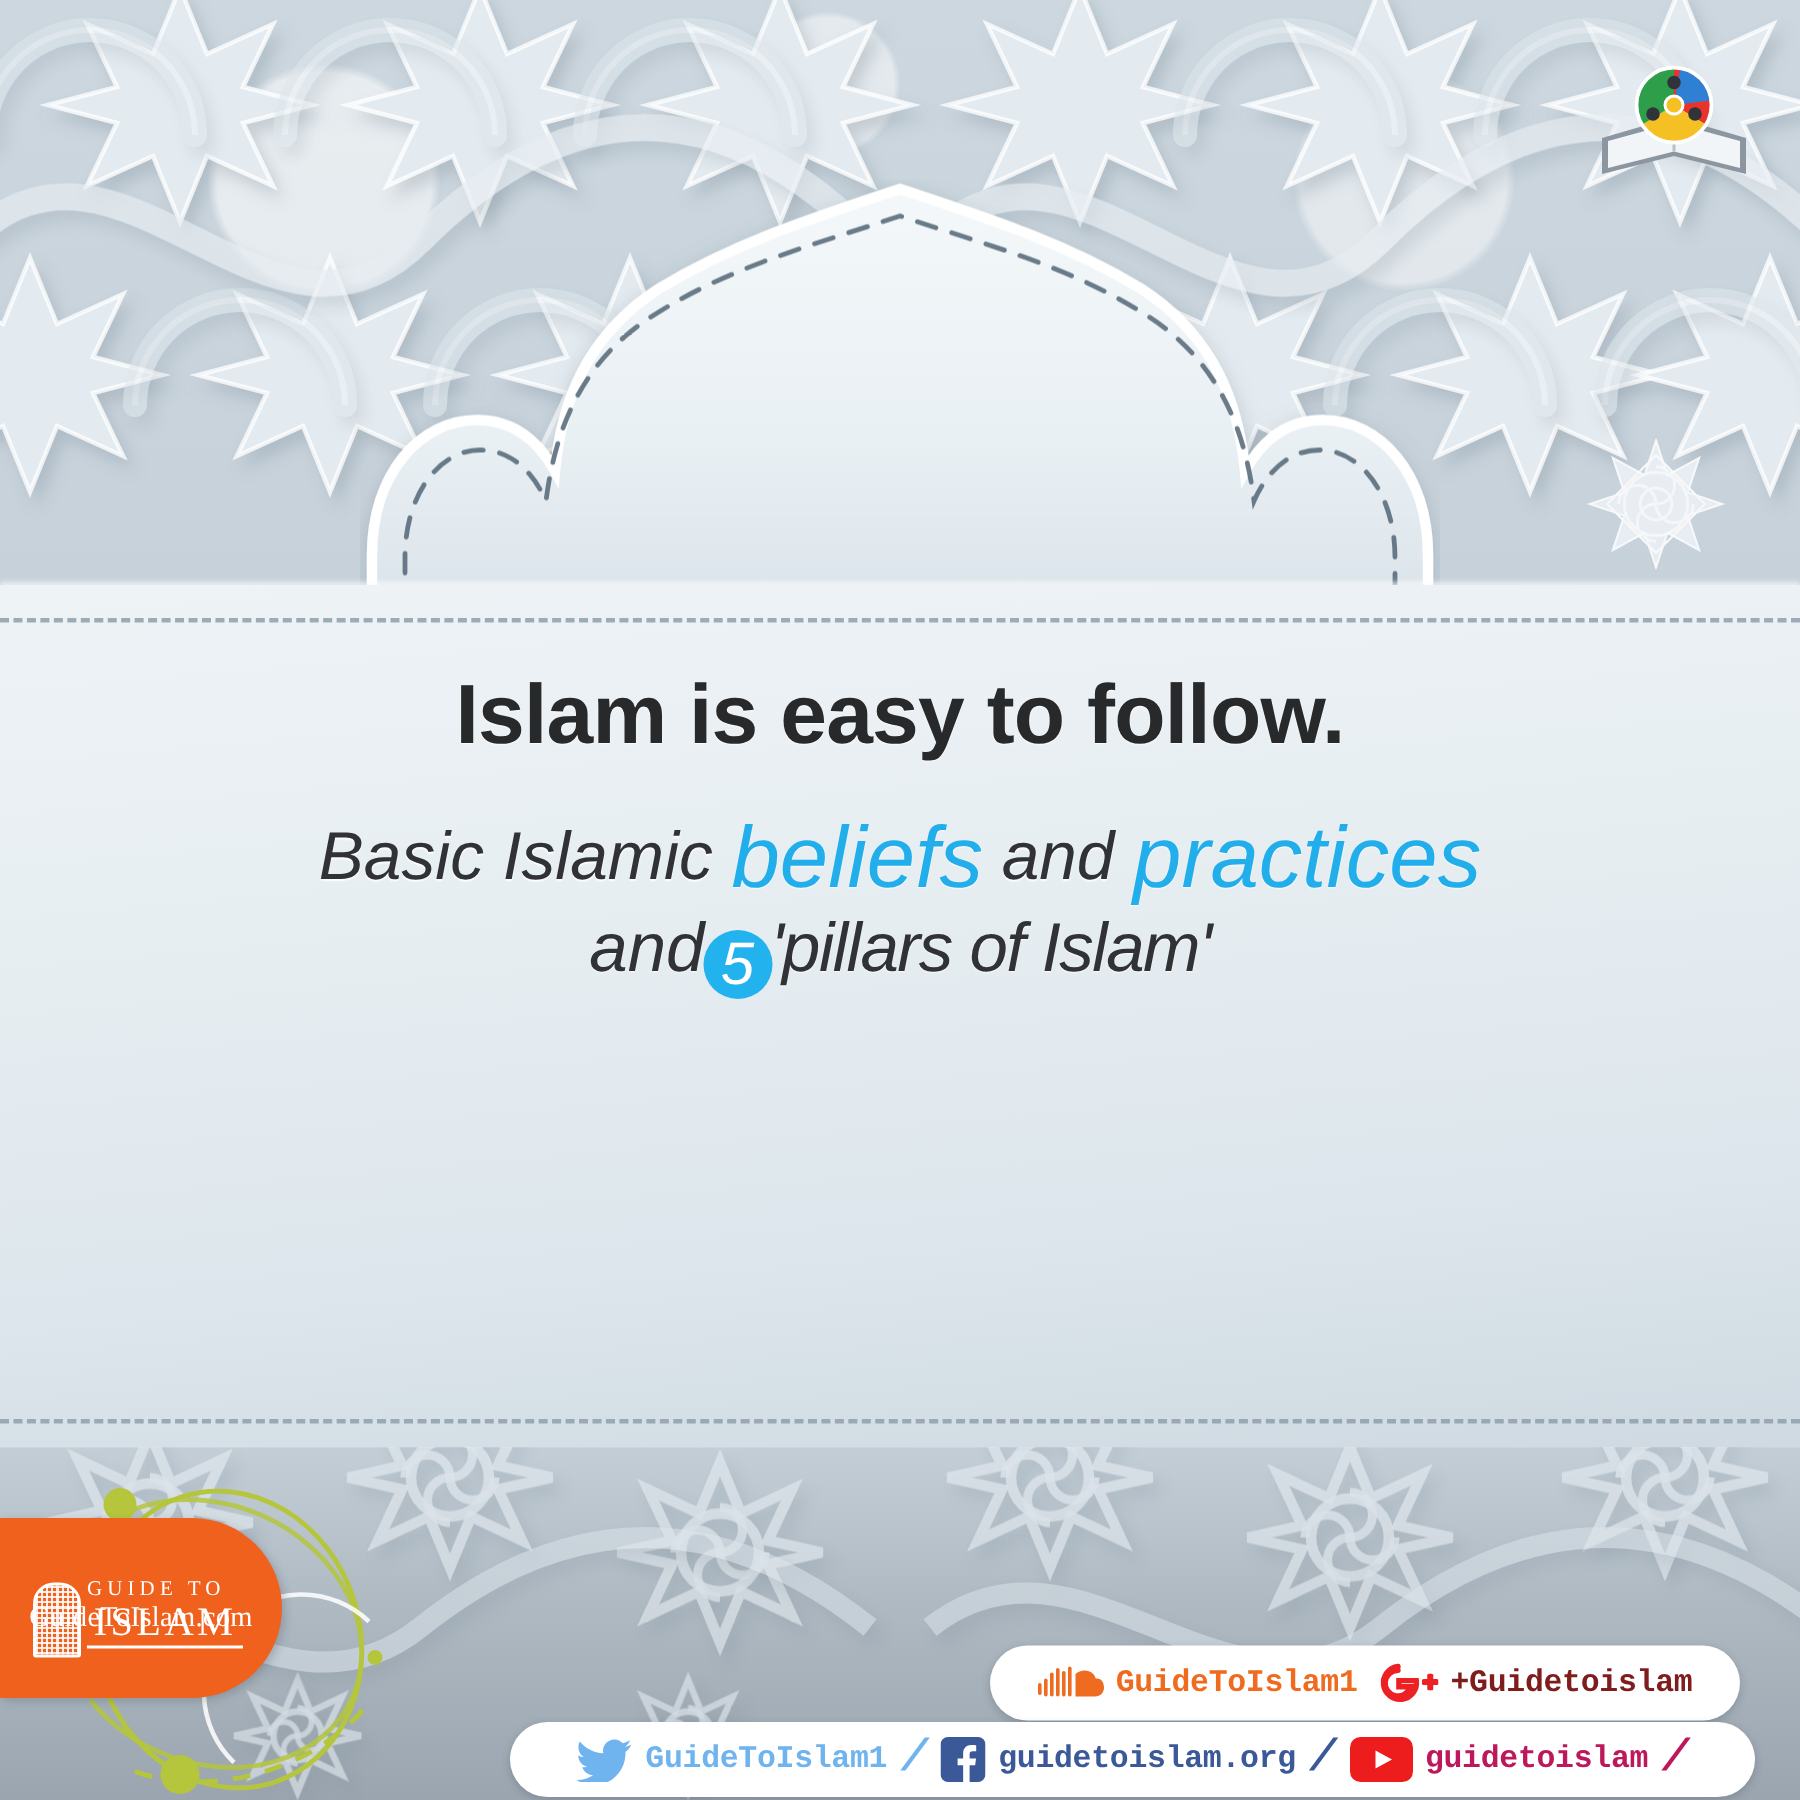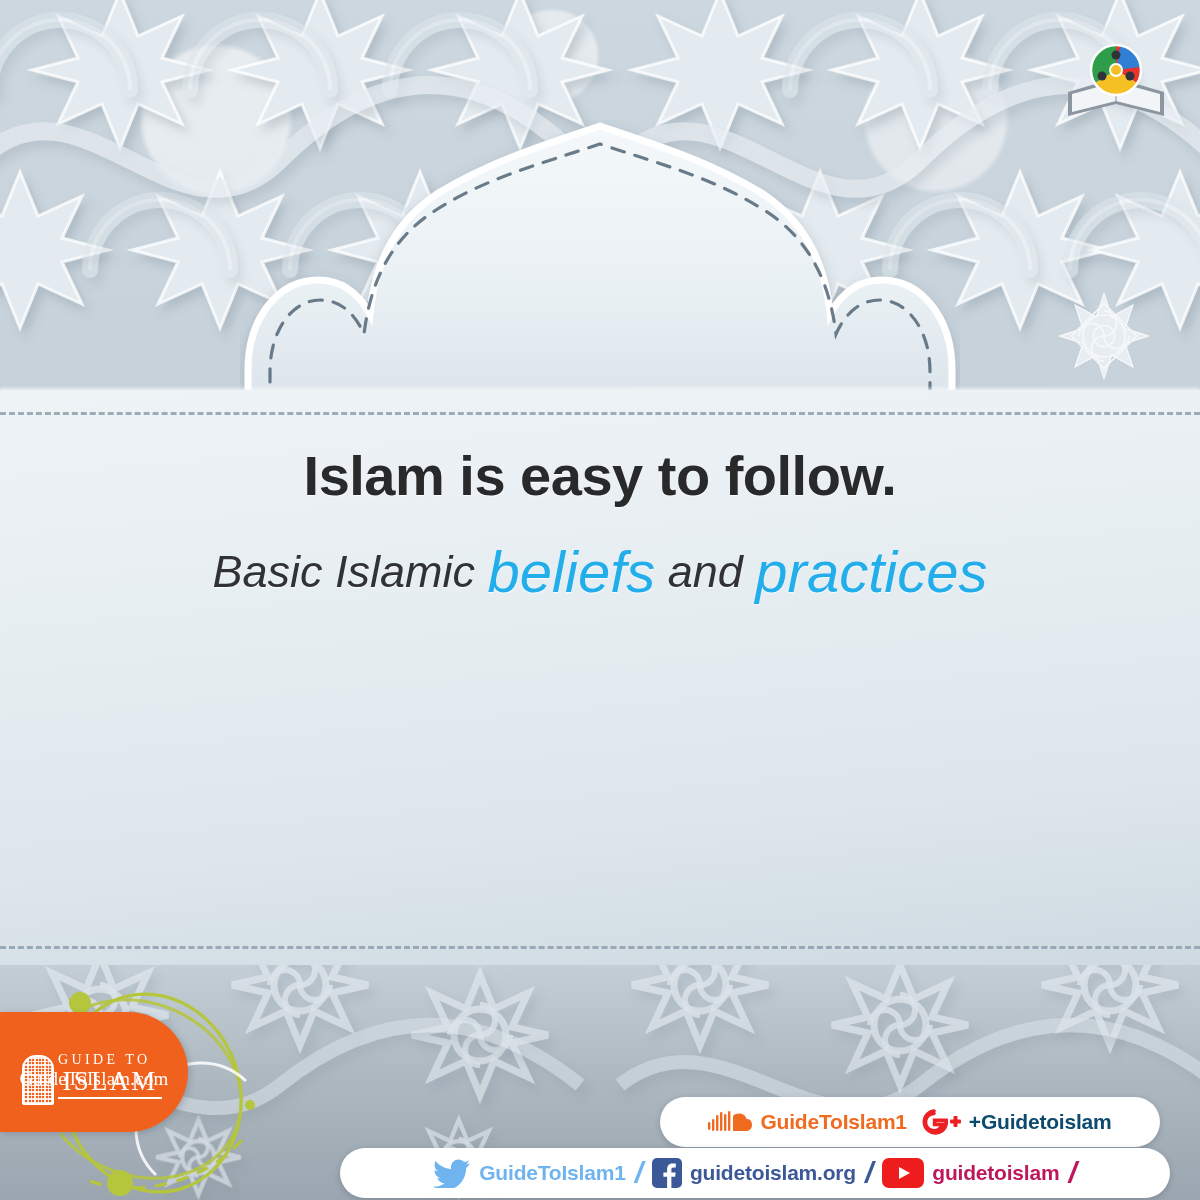--- a/index.html
+++ b/index.html
@@ -106,31 +106,31 @@
   .logo-url{
     position:absolute;left:2px;top:56px;width:184px;text-align:center;
     font-family:Liberation Serif, serif;
     color:#fff;font-size:19px;letter-spacing:.2px;
   }
 
   
   .pill{
     position:absolute;background:#fff;border-radius:30px;
     box-shadow:0 2px 6px rgba(60,72,84,.28);
-    display:flex;align-items:center;
+    display:flex;align-items:center;font-family:Liberation Mono, monospace;
   }
   .pill-top{left:660px;top:1097px;width:500px;height:50px;justify-content:center;gap:14px;}
   .pill-bot{left:340px;top:1148px;width:830px;height:50px;justify-content:center;gap:9px;}
 
   .sitem{display:flex;align-items:center;gap:8px;}
   .sname{font-size:21px;font-weight:bold;letter-spacing:-.2px;white-space:nowrap;}
   .sep{font-size:30px;font-weight:bold;font-style:italic;}
 
   .c-soundcloud{color:#ef6b1f;}
-  .c-gplus{color:#0c4a6e;}
+  .c-gplus{color:#7f1d1d;}
   .c-twitter{color:#6fb4ef;}
   .c-facebook{color:#3b5998;text-align:center;}
   .c-youtube{color:#be185d;}
   .c-instagram{color:#9b46b0;}
 
   .ic{display:block;flex:0 0 auto;}
 
   
   .rosette{position:absolute;right:48px;top:288px;width:96px;height:96px;opacity:.85;}
 </style>
@@ -251,20 +251,21 @@
     <div class="band-dash top"></div>
     <div class="band-dash bot"></div>
   </div>
 
   <div class="headline">Islam is easy to follow.</div>
 
   <div class="body-copy">
     <span class="ln ln1"><span>Basic Islamic </span><span class="accent">beliefs</span><span> and </span><span class="accent">practices</span></span>
 
 
+    <span class="ln ln3"><span>and</span><span class="badge">5</span><span class="q">'pillars of Islam'</span></span>
   </div>
 
   <div class="geo-bot">
     <svg width="1200" height="235" viewBox="0 0 1200 235" aria-hidden="true">
       <defs>
         <filter id="softsh2" x="-30%" y="-30%" width="170%" height="170%">
           <feDropShadow dx="5" dy="7" stdDeviation="5" flood-color="#6f7d89" flood-opacity=".3"></feDropShadow>
         </filter>
         <g id="medal">
           <path d="M0,-60 L14,-26 L48,-42 L32,-8 L68,0 L32,8 L48,42 L14,26 L0,60 L-14,26 L-48,42 L-32,8 L-68,0 L-32,-8 L-48,-42 L-14,-26 Z" fill="none" stroke="#e9eff4" stroke-width="7" opacity=".8"></path>

